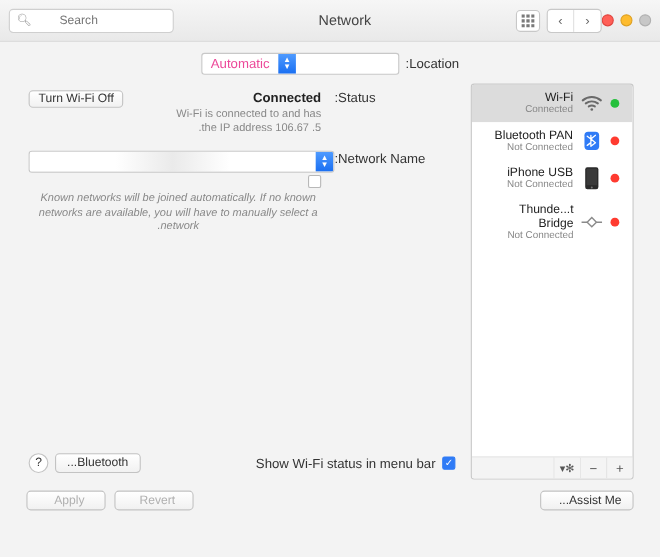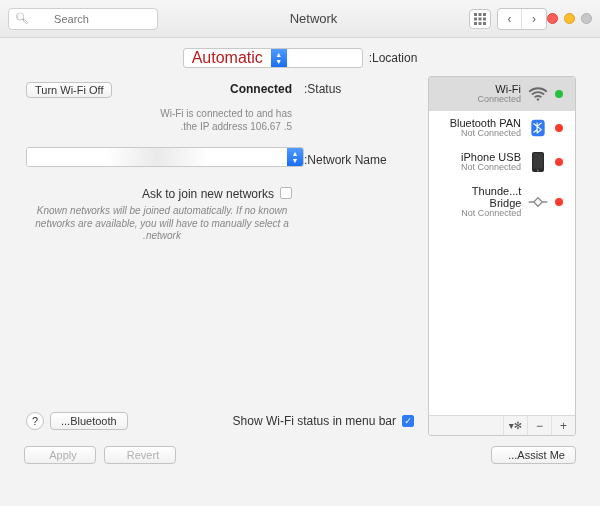--- a/index.html
+++ b/index.html
@@ -17,21 +17,21 @@
   .seg button { width: 24px; height: 20px; border: none; background: transparent; font-size: 12px; color: #666; cursor: pointer; }
   .seg button + button { border-inline-start: 1px solid #e0e0e0; }
   .grid-btn { width: 22px; height: 20px; border: 1px solid #c8c8c8; border-radius: 4px; background: #fff; display: flex; align-items: center; justify-content: center; cursor: pointer; }
   .search { display: flex; align-items: center; border: 1px solid #cfcfcf; border-radius: 4px; background: #fff; height: 22px; padding: 0 6px; width: 150px; justify-content: flex-end; }
   .search span.icon { color: #999; font-size: 11px; }
   .search input { border: none; outline: none; font-size: 11px; color: #555; background: transparent; width: 60px; text-align: right; }
   
   .location-row { display: flex; justify-content: center; align-items: center; gap: 6px; padding: 10px 0 8px; }
   .loc-label { font-size: 12px; color: #333; }
   .aqua-select { display: flex; align-items: center; border: 1px solid #c8c8c8; border-radius: 3px; background: #fff; height: 20px; overflow: hidden; direction: ltr; }
-  .aqua-select .val { padding: 0 8px; font-size: 16px; color: #b91c1c; }
+  .aqua-select .val { padding: 0 8px; font-size: 12px; color: #ec4899; }
   .aqua-select .stepper { width: 16px; height: 100%; background: linear-gradient(#4f9bff,#1a6ff2); display: flex; flex-direction: column; align-items: center; justify-content: center; color: #fff; font-size: 7px; line-height: 7px; }
   
   .main { display: flex; gap: 12px; padding: 0 24px; height: 360px; }
   .sidebar { width: 148px; display: flex; flex-direction: column; border: 1px solid #c9c9c9; border-radius: 3px; background: #fff; overflow: hidden; }
   .sidebar-list { flex: 1; overflow: hidden; }
   .sb-item { display: flex; align-items: center; padding: 6px 12px; gap: 6px; }
   .sb-item.sel { background: #dcdcdc; }
   .status-dot { width: 8px; height: 8px; border-radius: 50%; }
   .status-dot.green { background: #25c03c; }
   .status-dot.red { background: #ff3b30; }
@@ -41,24 +41,24 @@
   .sb-status { font-size: 9px; color: #888; }
   .sidebar-footer { display: flex; border-top: 1px solid #d9d9d9; height: 20px; }
   .sidebar-footer button { width: 24px; height: 100%; border: none; border-inline-end: 1px solid #e3e3e3; background: #f4f4f4; font-size: 12px; color: #555; cursor: pointer; }
   .sidebar-footer .spacer { flex: 1; background: #f4f4f4; }
   
   .detail { flex: 1; display: flex; flex-direction: column; padding: 6px 2px; }
   .row-status { display: flex; gap: 12px; align-items: flex-start; margin-bottom: 14px; }
   .lbl { width: 110px; text-align: left; font-size: 12px; color: #333; }
   .val-col { flex: 1; }
   .val-bold { font-size: 12px; font-weight: 600; color: #222; }
-  .val-sub { font-size: 10px; color: #888; line-height: 1.25; margin-top: 12px; }
+  .val-sub { font-size: 10px; color: #888; line-height: 1.25; margin-top: 2px; }
   .btn { border: 1px solid #c3c3c3; border-radius: 4px; background: linear-gradient(#fff,#f1f1f1); padding: 2px 10px; font-size: 11px; color: #333; cursor: pointer; }
   .btn.small { padding: 1px 8px; }
-  .row-net { display: flex; gap: 0; align-items: flex-end; margin-bottom: 20px; }
+  .row-net { display: flex; gap: 0; align-items: flex-start; margin-bottom: 2px; }
   .net-select { flex: 1; }
   .net-select .aqua-select { width: 100%; }
   .net-select .aqua-select .val { flex: 1; background: linear-gradient(90deg,#fff 0%,#fff 30%,#eaeaea 50%,#fff 70%,#fff 100%); min-height: 18px; }
   .checkbox-row { display: flex; gap: 6px; align-items: flex-start; margin-inline-start: 122px; margin-bottom: 4px; }
   .chk { width: 12px; height: 12px; border: 1px solid #b8b8b8; border-radius: 2px; background: #fff; display: inline-flex; align-items: center; justify-content: center; font-size: 9px; color: #fff; }
   .chk.on { background: #2f7bf6; border-color: #2f7bf6; }
   .below-chk { font-size: 10px; color: #888; margin-inline-start: 122px; text-align: center; max-width: 260px; line-height: 1.25; font-style: italic; }
   .detail-footer { margin-top: auto; display: flex; justify-content: space-between; align-items: center; padding-top: 8px; }
   .detail-footer .left-group { display: flex; gap: 6px; align-items: center; }
   .help { width: 18px; height: 18px; border-radius: 50%; border: 1px solid #c3c3c3; background: #fff; font-size: 11px; display: flex; align-items: center; justify-content: center; cursor: pointer; }
@@ -216,21 +216,20 @@
           <span class="stepper">
               <span>▲</span>
               <span>▼</span>
             </span>
         </div>
       </div>
     </div>
 
     <div class="checkbox-row">
       <span class="chk"></span>
-      <span>Ask to join new networks</span>
     </div>
     <div class="below-chk">Known networks will be joined automatically. If no known networks are available, you will have to manually select a network.</div>
 
     <div class="detail-footer">
       <div class="left-group">
         <span class="chk on">✓</span>
         <span>Show Wi-Fi status in menu bar</span>
       </div>
       <div style="display:flex; gap:6px; align-items:center;">
         <button class="btn">Bluetooth...</button>

